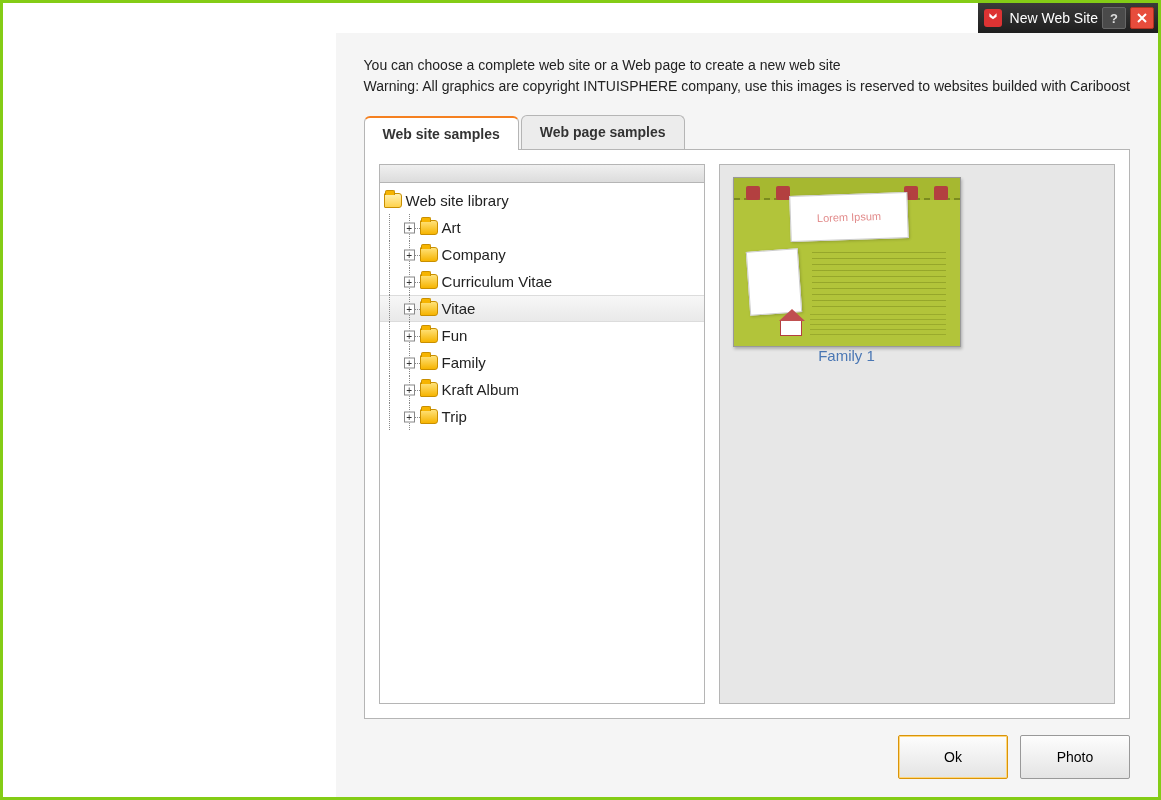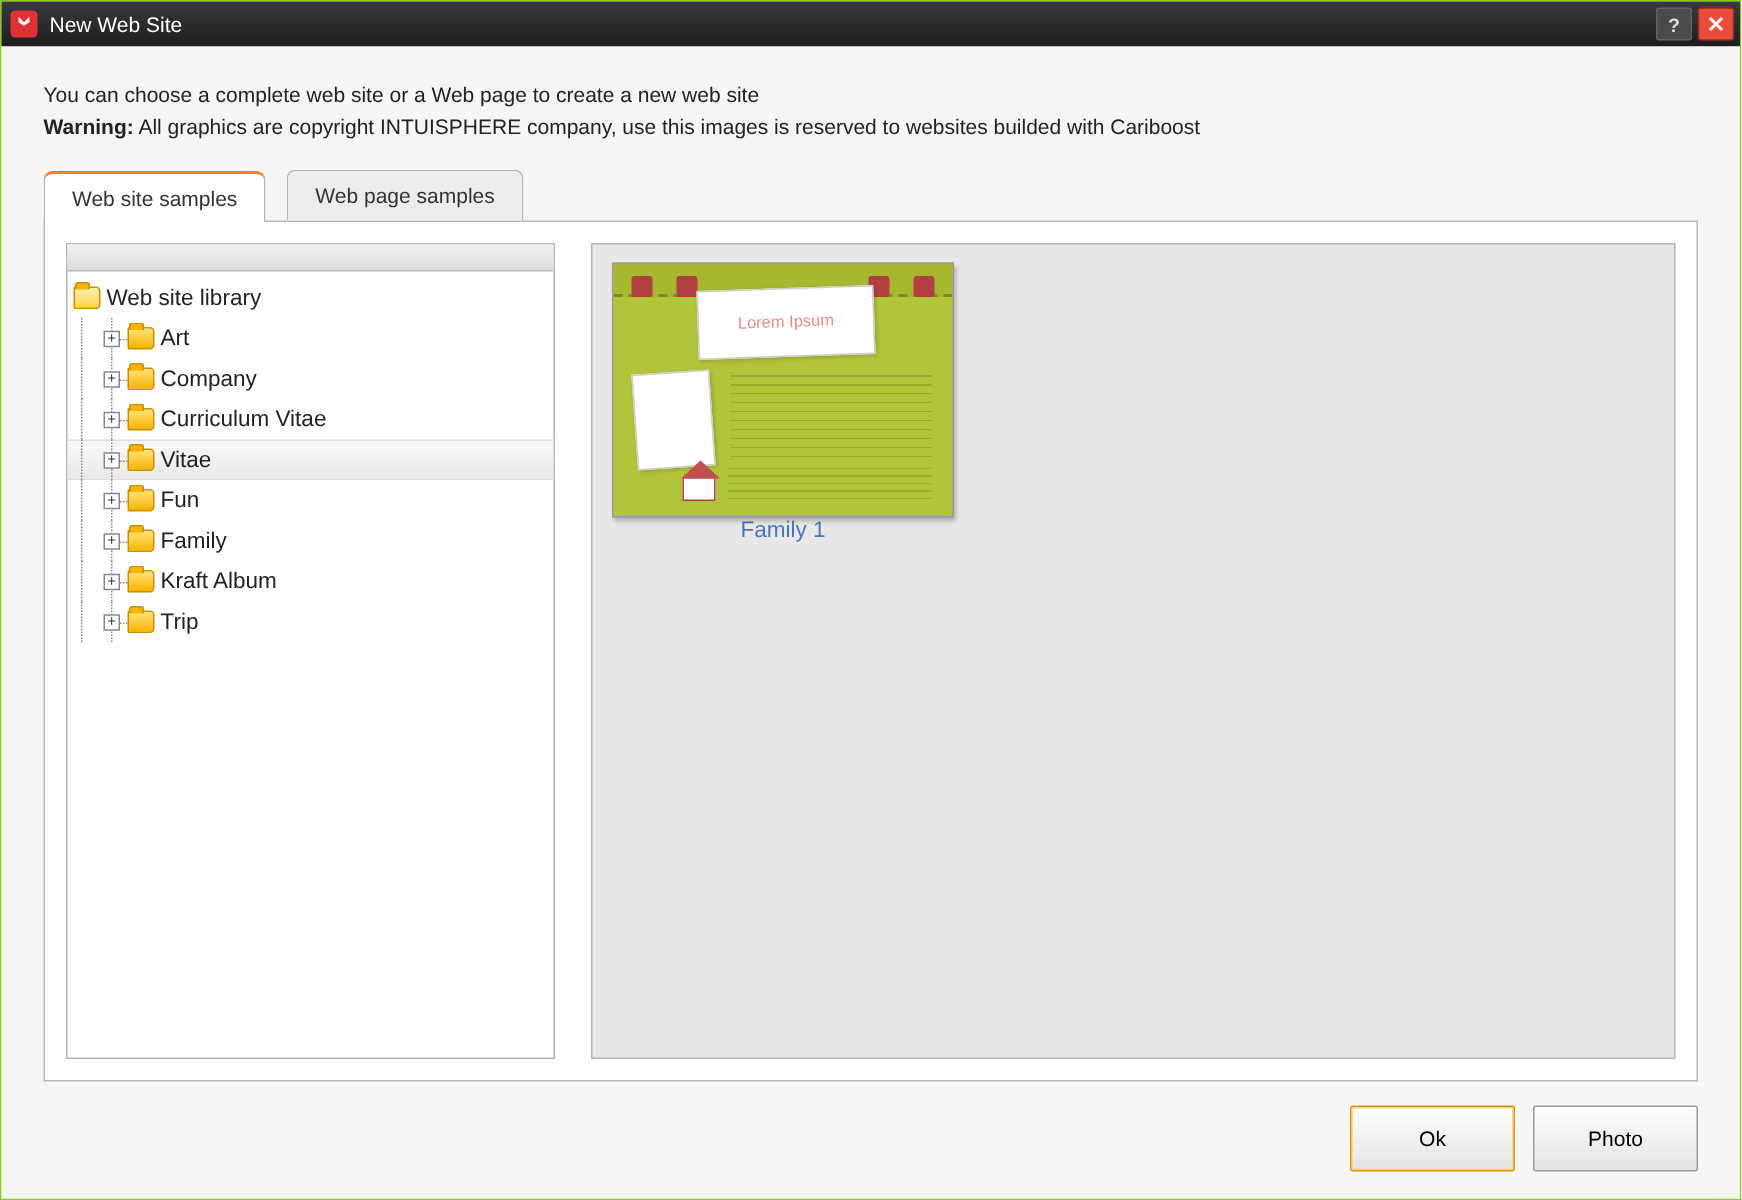--- a/index.html
+++ b/index.html
@@ -11,21 +11,22 @@
     background: #fff;
     width: 1161px;
     height: 800px;
     overflow: hidden;
   }
   .window {
     width: 1161px;
     height: 800px;
     display: flex;
     flex-direction: column;
-    border: 1px solid #84cc16;
+    border: 3px solid #84cc16;
+    align-items: flex-end;
   }
   .titlebar {
     height: 30px;
     background: linear-gradient(#3a3a3a, #1e1e1e);
     display: flex;
     align-items: center;
     padding: 0 4px 0 6px;
     color: #fff;
   }
   .titlebar .app-icon {
@@ -47,49 +48,50 @@
   .titlebar .help-btn { background: #4a4a4a; border: 1px solid #666; color: #ddd; }
   .titlebar .close-btn { background: #e74c3c; border: 1px solid #b03020; color: #fff; }
   .content {
     flex: 1;
     background: #f5f5f5;
     padding: 22px 28px 18px 28px;
     display: flex;
     flex-direction: column;
   }
   .intro { font-size: 14px; color: #222; line-height: 1.5; margin-bottom: 18px; }
-  .intro .warning-label { font-weight: bold; }
+  .intro .warning-label { font-weight: normal; }
   .tabs-row {
     display: flex;
     position: relative;
     z-index: 2;
   }
   .tab {
     padding: 8px 18px;
     font-size: 14px;
     border: 1px solid #b5b5b5;
     border-bottom: none;
     border-radius: 6px 6px 0 0;
     background: #ececec;
     color: #333;
-    margin-right: 14px;
-    position: relative;
+    margin-right: 2px;
+    position: relative;
+    font-weight: bold;
   }
   .tab.active {
     background: #fff;
     border-top: 2px solid #f58020;
     top: 1px;
   }
   .panel {
     flex: 1;
     border: 1px solid #b5b5b5;
     background: #fff;
     padding: 14px;
     display: flex;
-    gap: 24px;
+    gap: 14px;
     min-height: 0;
     position: relative;
     z-index: 1;
   }
   .tree-pane {
     width: 326px;
     border: 1px solid #b5b5b5;
     background: #fff;
     display: flex;
     flex-direction: column;

